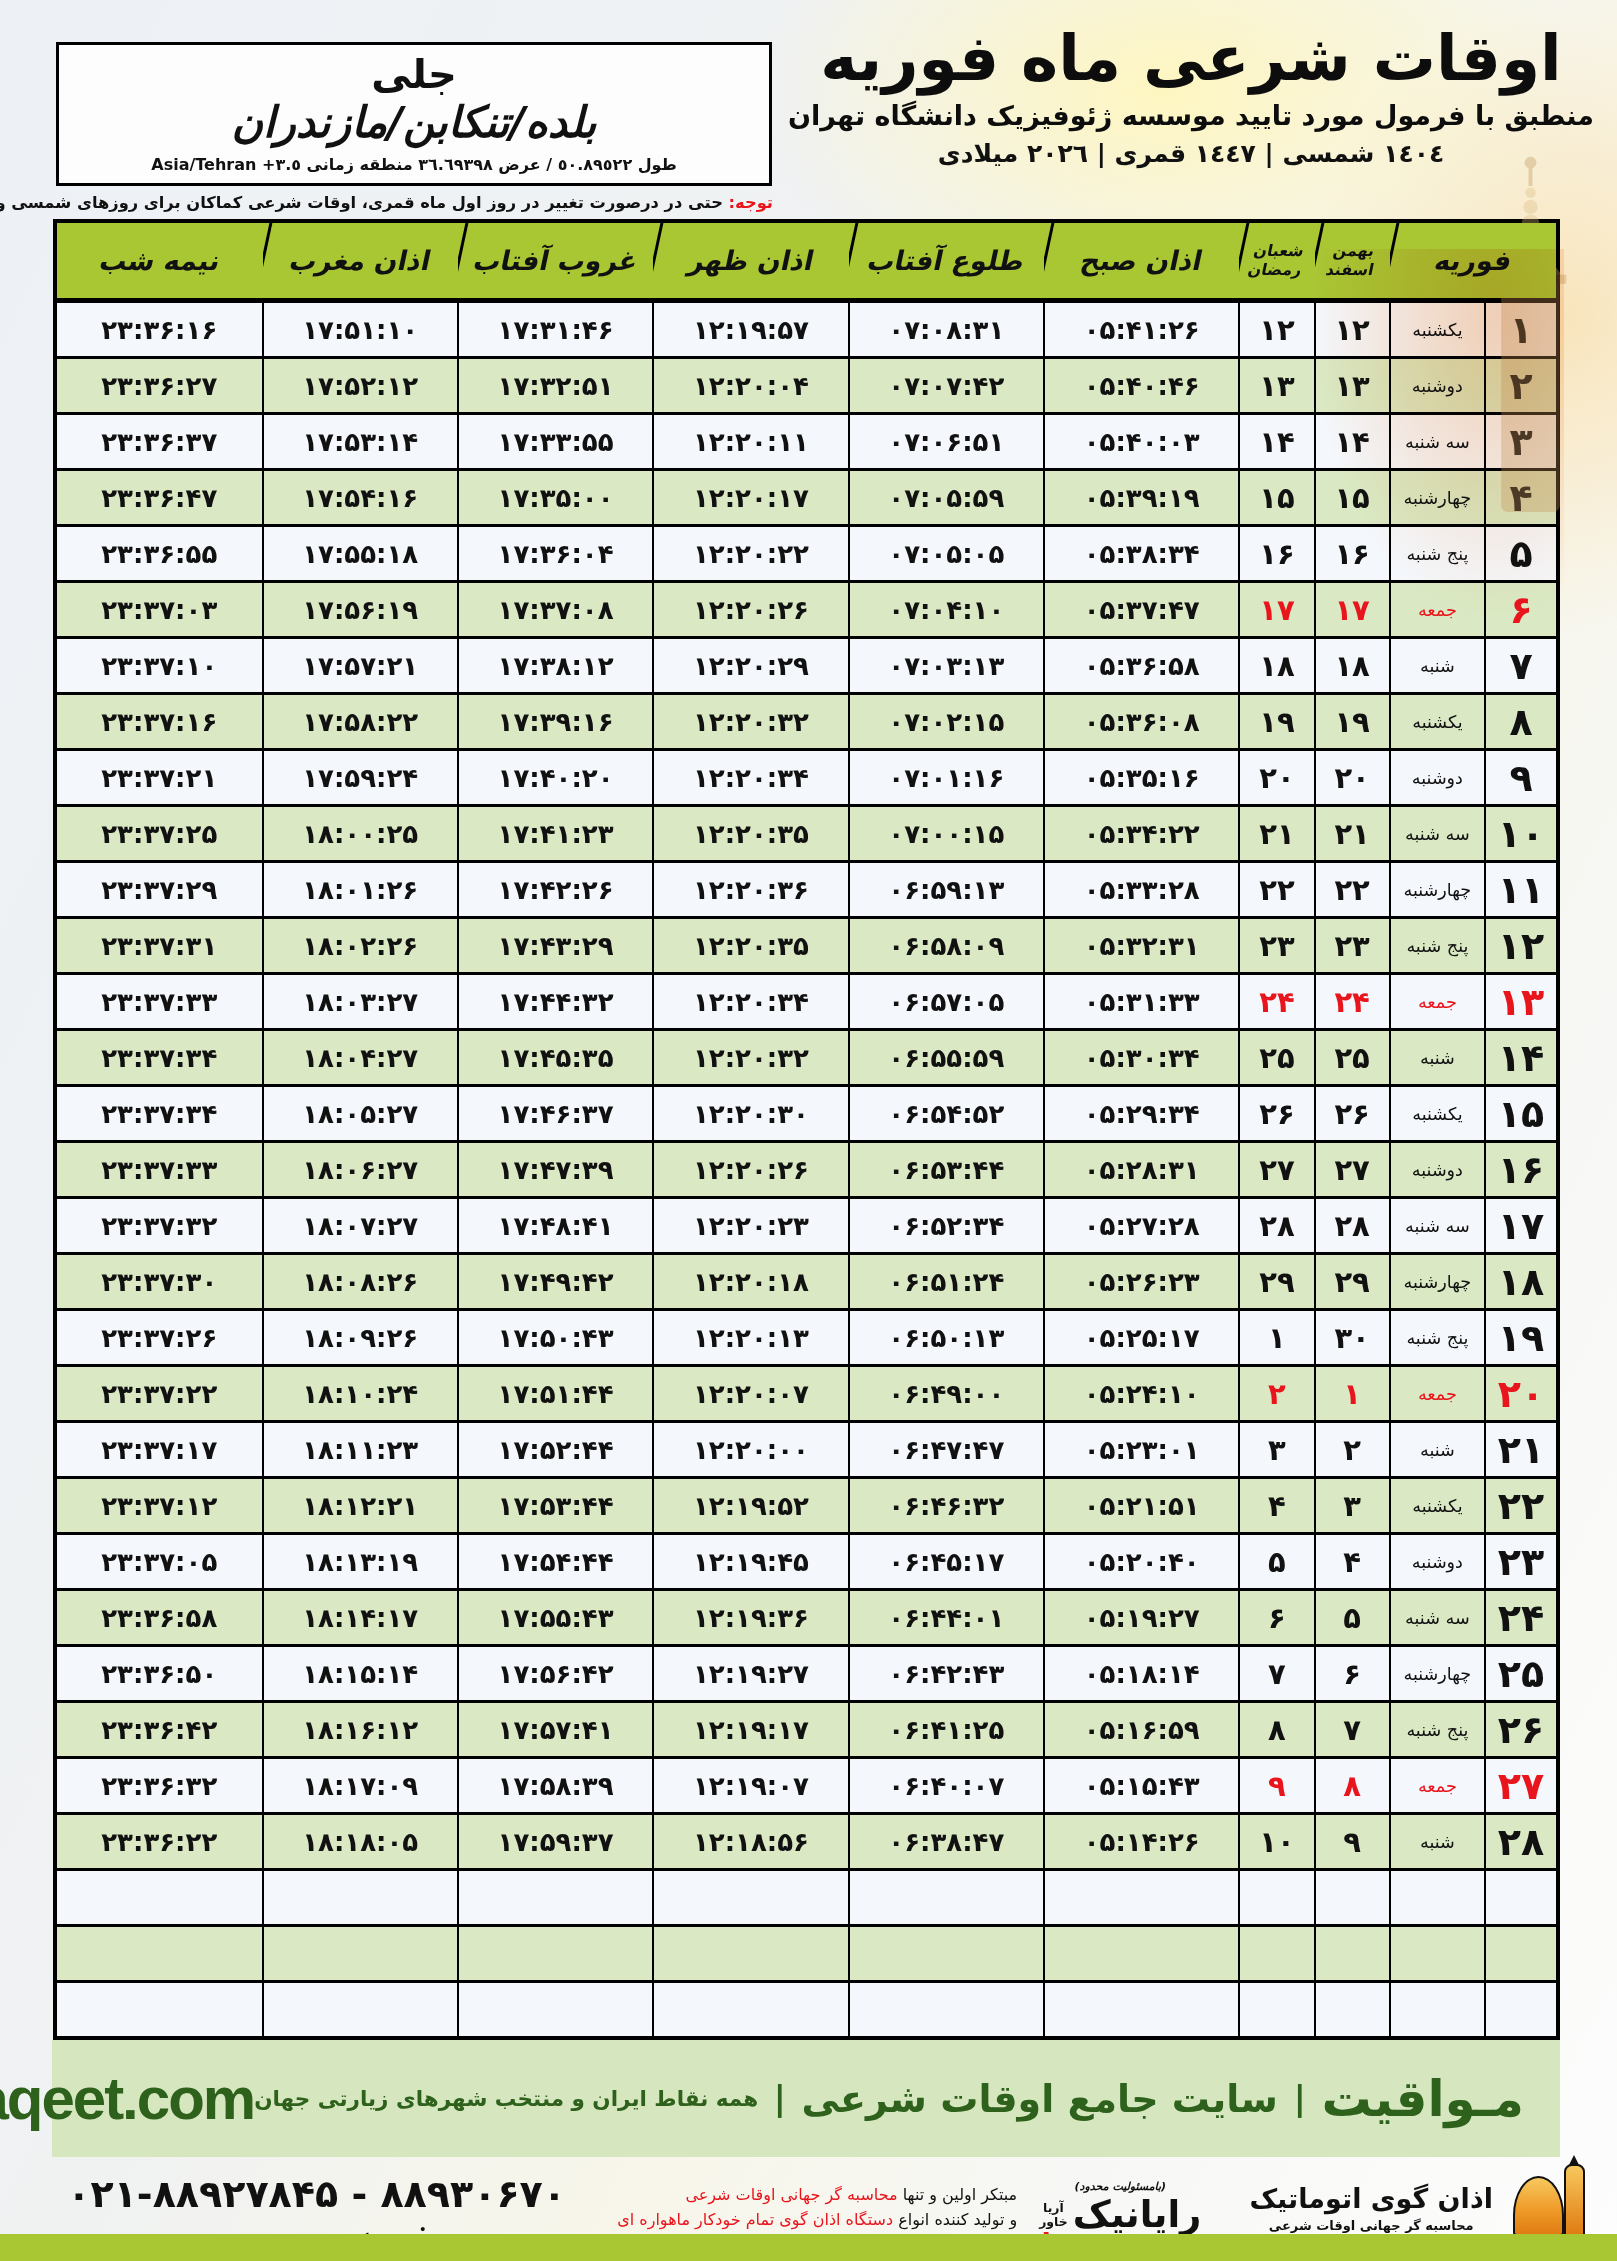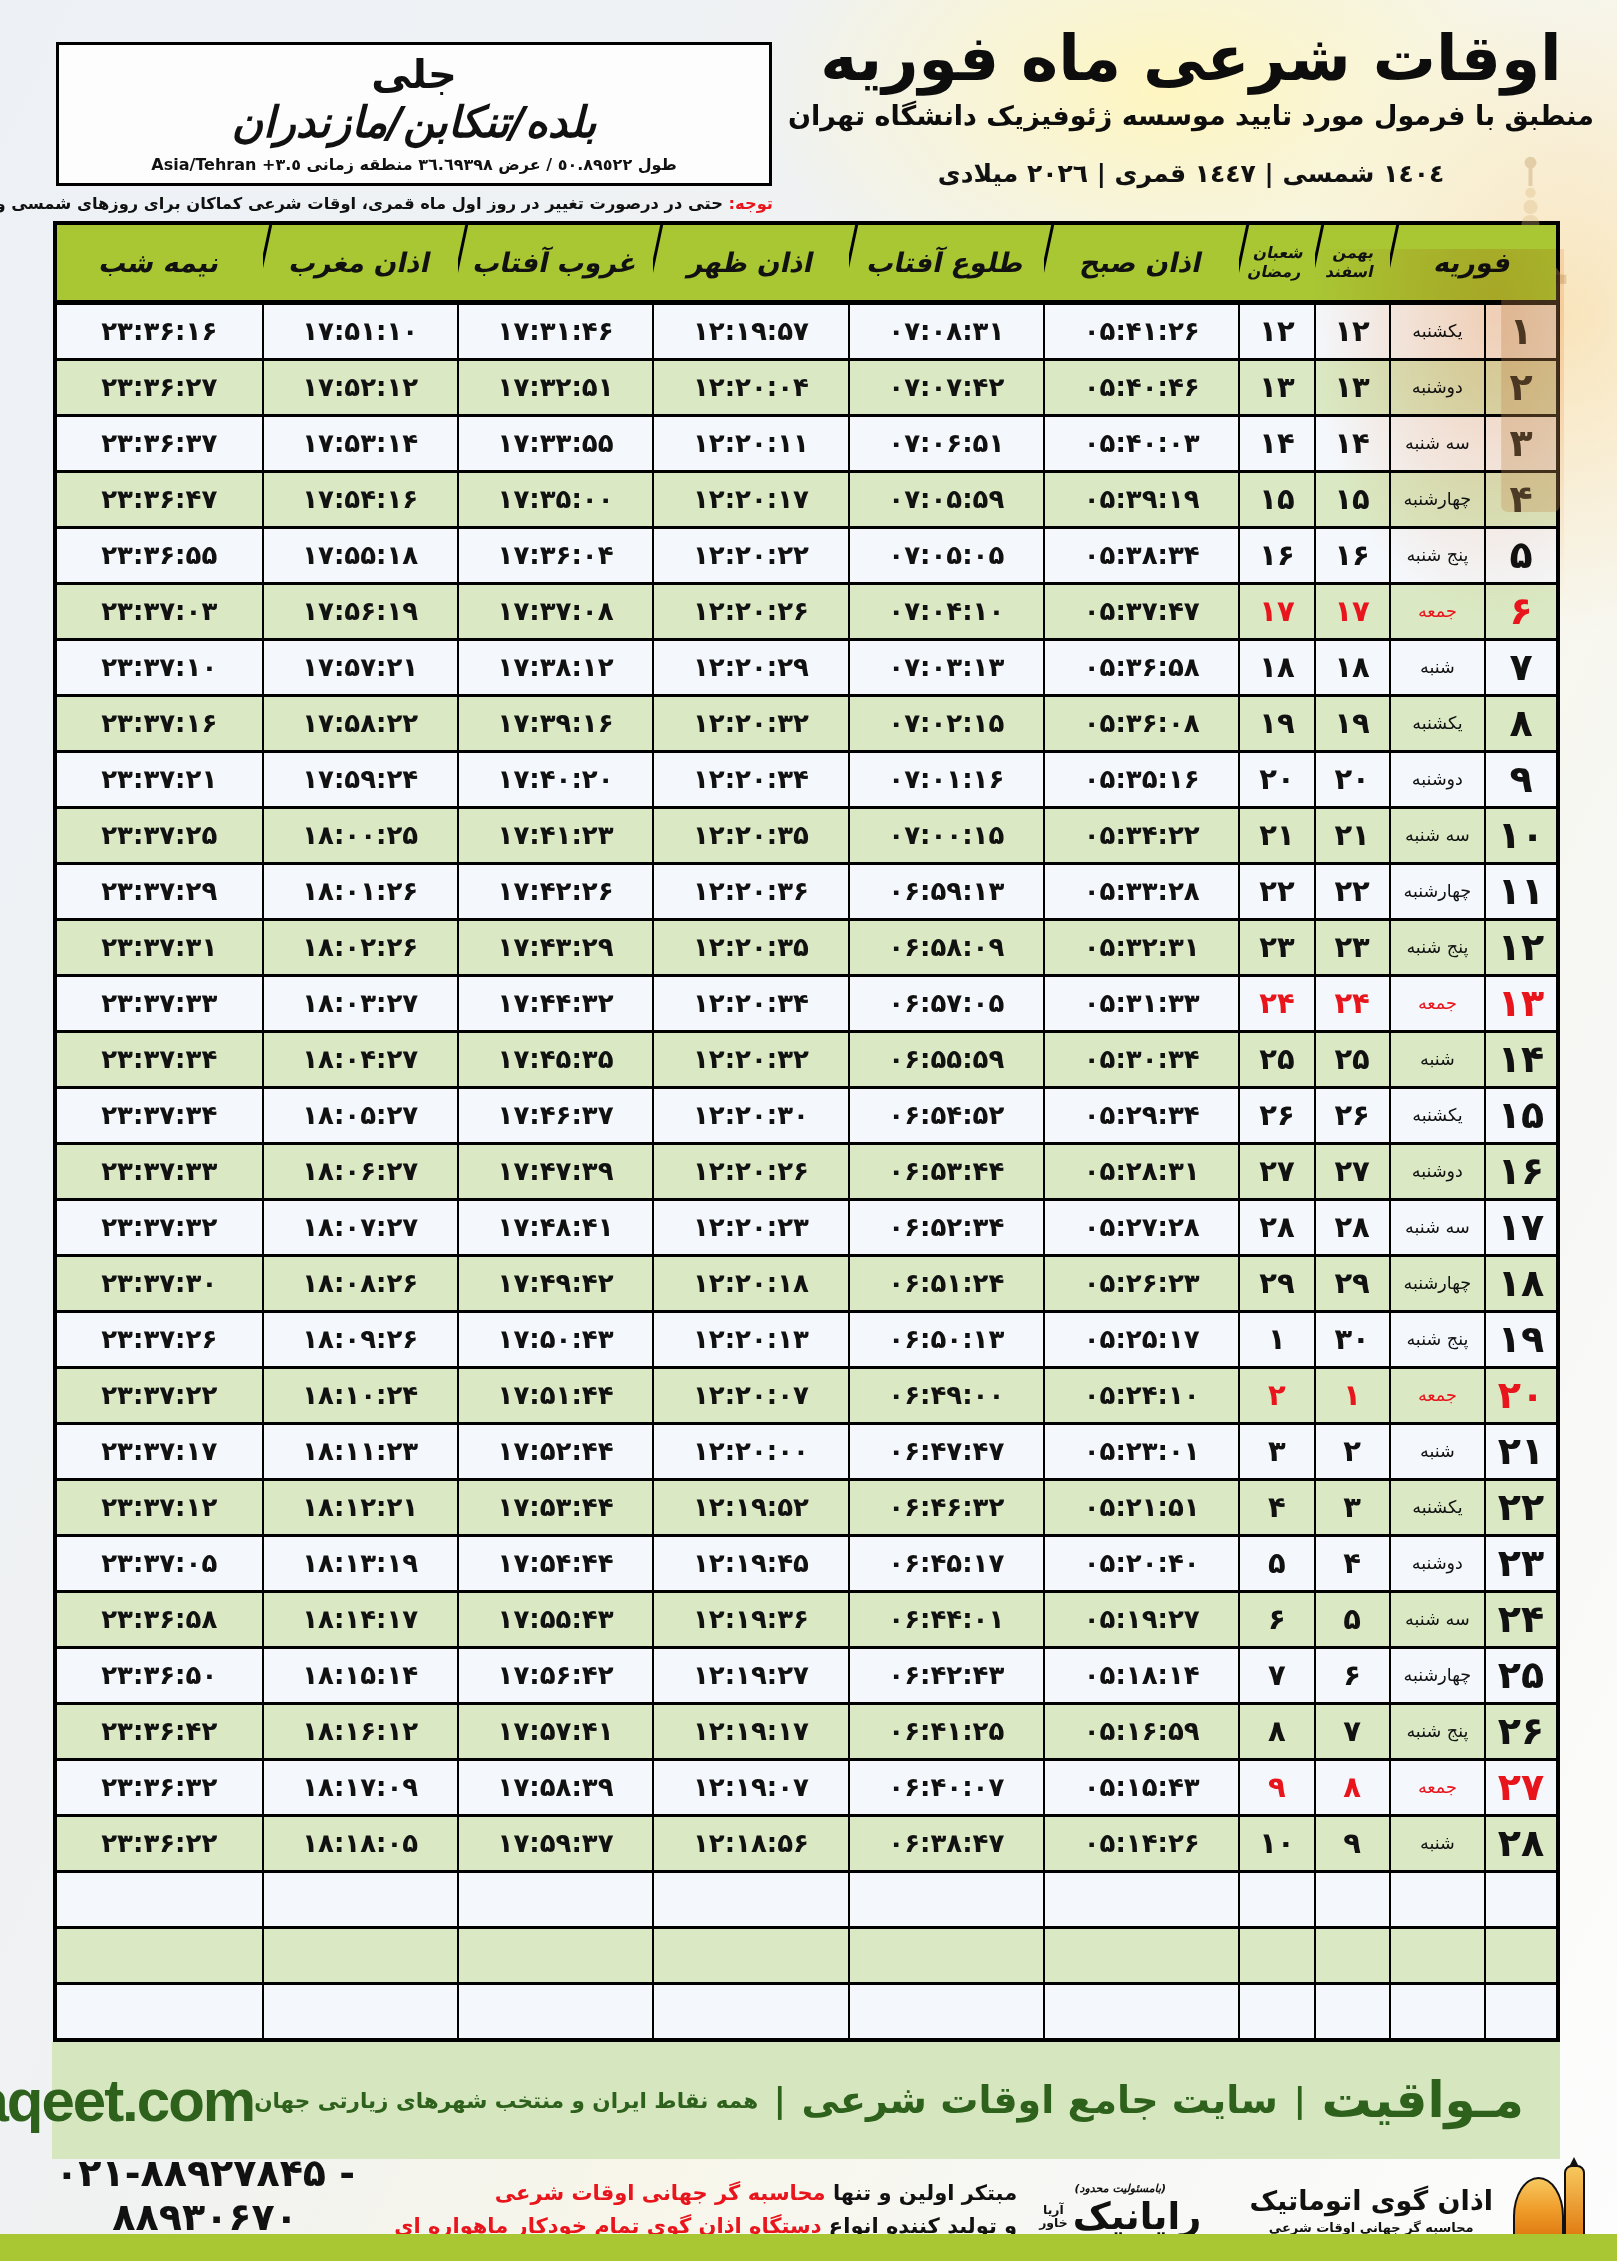--- a/index.html
+++ b/index.html
@@ -12,21 +12,21 @@
   
   .mosque{position:absolute;top:147px;right:18px;opacity:.33;pointer-events:none;}
   .glow-table{position:absolute;top:249px;right:53px;width:248px;height:365px;pointer-events:none;
         background:radial-gradient(ellipse at 72% 18%, rgba(243,146,70,.38), rgba(243,146,70,0) 72%);
         mix-blend-mode:multiply;z-index:5;}
   
   .top-row{display:flex;justify-content:space-between;align-items:flex-start;padding:19.6px 9px 0 57px;}
   .title-block{width:834px;text-align:center;}
   .main-title{font-size:63px;font-weight:bold;line-height:1.25;white-space:nowrap;color:#0d0d0d;}
   .subtitle{font-size:27px;font-weight:bold;margin-top:1.3px;white-space:nowrap;color:#0d0d0d;}
-  .years{font-size:25px;font-weight:bold;margin-top:28px;color:#111;}
+  .years{font-size:25px;font-weight:bold;margin-top:8px;color:#111;}
   .loc-box{width:716px;box-sizing:border-box;border:3.3px solid #000;background:#fdfdfd;
            margin-top:22px;text-align:center;padding:6.5px 5.2px 9px 5.2px;}
   .loc-city{font-size:40px;font-weight:bold;line-height:1.15;}
   .loc-region{font-size:43px;font-weight:bold;line-height:1.2;font-style:italic;}
   .loc-coords{font-size:16px;font-weight:bold;margin-top:6.5px;white-space:nowrap;}
   
   .note{text-align:right;padding:6.5px 844px 6.5px 0;white-space:nowrap;font-size:16.3px;font-weight:bold;}
   .note .red{color:#e8151c;}
   
   table.times{border-collapse:collapse;table-layout:fixed;width:1507px;margin:1.3px 57px 0 53px;
@@ -75,21 +75,21 @@
   .az-fa{text-align:center;margin-left:26px;}
   .az-fa-name{font-size:27px;font-weight:bold;white-space:nowrap;}
   .az-fa-tag{font-size:13px;font-weight:bold;margin-top:3.9px;white-space:nowrap;}
   .ray-logo{text-align:center;}
   .ray-note{font-size:11px;font-weight:bold;font-style:italic;}
   .ray-main{position:relative;display:flex;align-items:center;gap:5.2px;justify-content:center;}
   .ray-name{font-size:37px;font-weight:bold;}
   .ray-side{font-size:12.4px;font-weight:bold;line-height:1.1;text-align:center;}
   .ray-side span{display:block;}
   .ray-accent{position:absolute;left:-3.9px;bottom:-9px;color:#e31e24;font-size:27px;font-weight:bold;}
-  .slogan{flex:0 0 auto;text-align:right;font-size:21px;font-weight:bold;line-height:1.55;white-space:nowrap;}
+  .slogan{flex:0 0 auto;text-align:right;font-size:16px;font-weight:normal;line-height:1.55;white-space:nowrap;}
   .slogan .red{color:#e8151c;}
   .contact{flex:1;text-align:center;direction:ltr;}
   .phones{font-size:38px;font-weight:bold;letter-spacing:0.7px;margin-top:16px;}
   .site{font-size:38px;font-family:"Liberation Serif","DejaVu Serif",serif;margin-top:1.3px;}
   .strip{position:absolute;bottom:0;left:0;right:0;height:27px;background:#a9c633;}
 </style>
 </head>
 <body>
 
 <div class="page">

